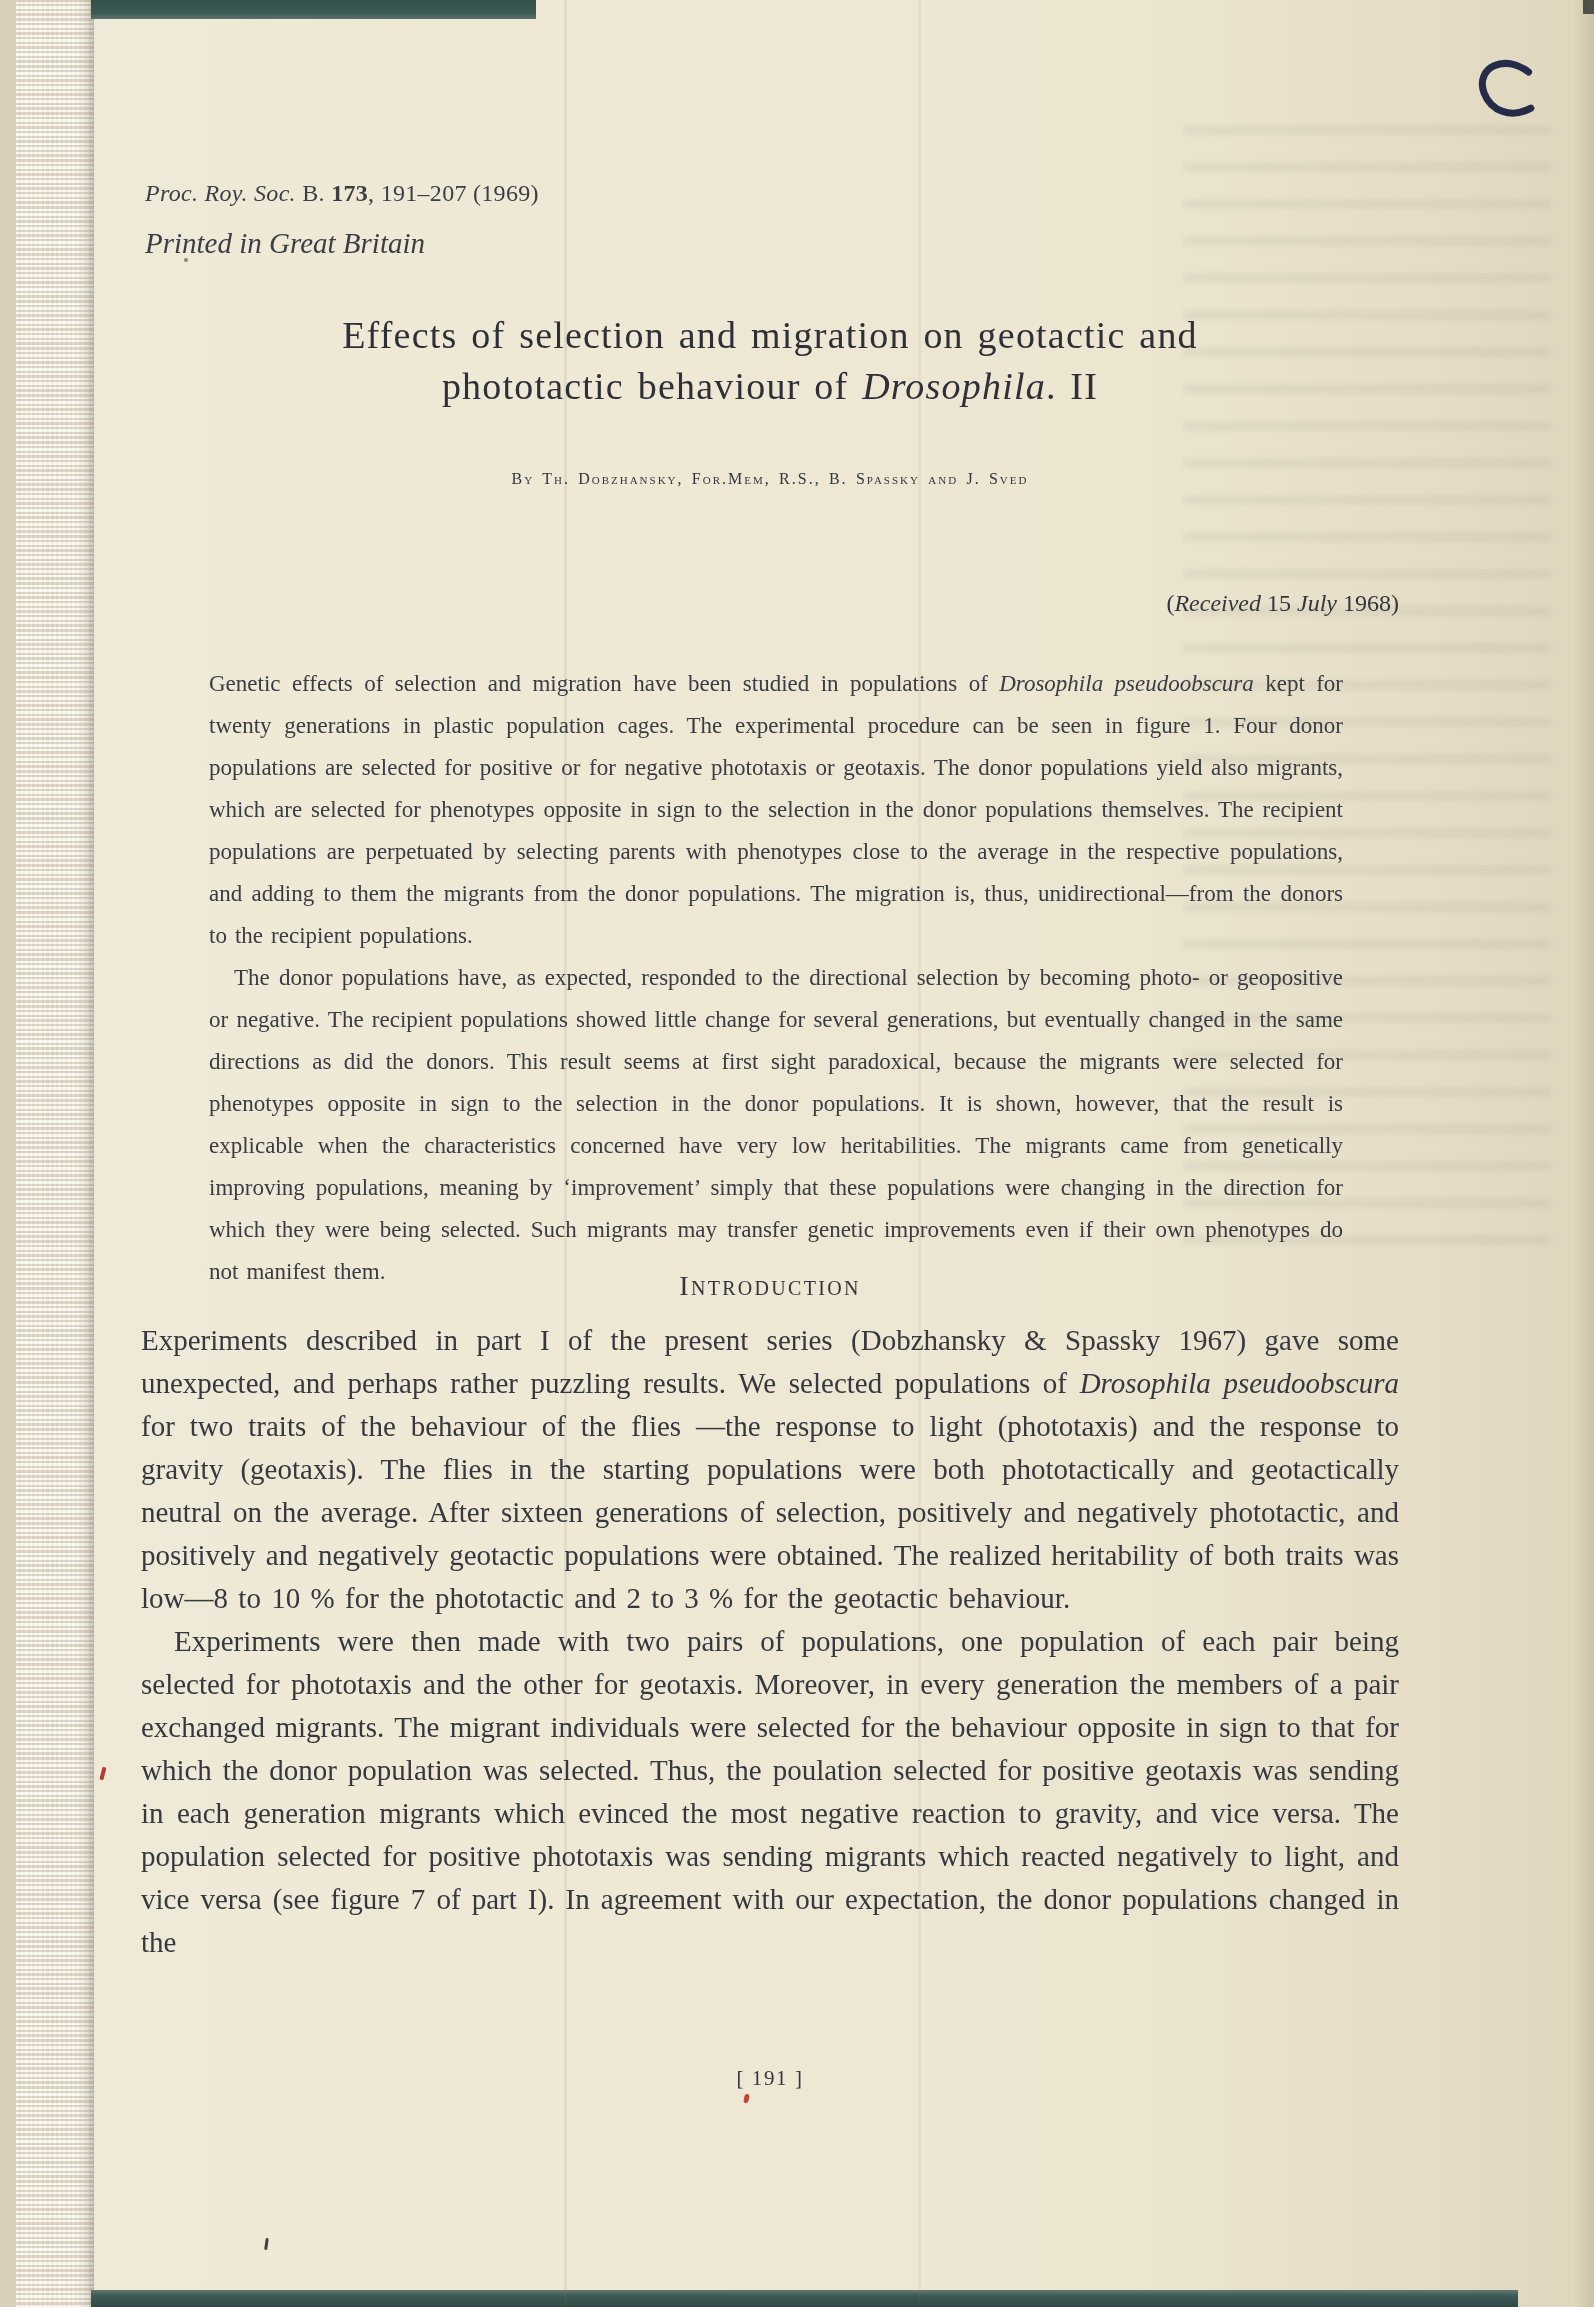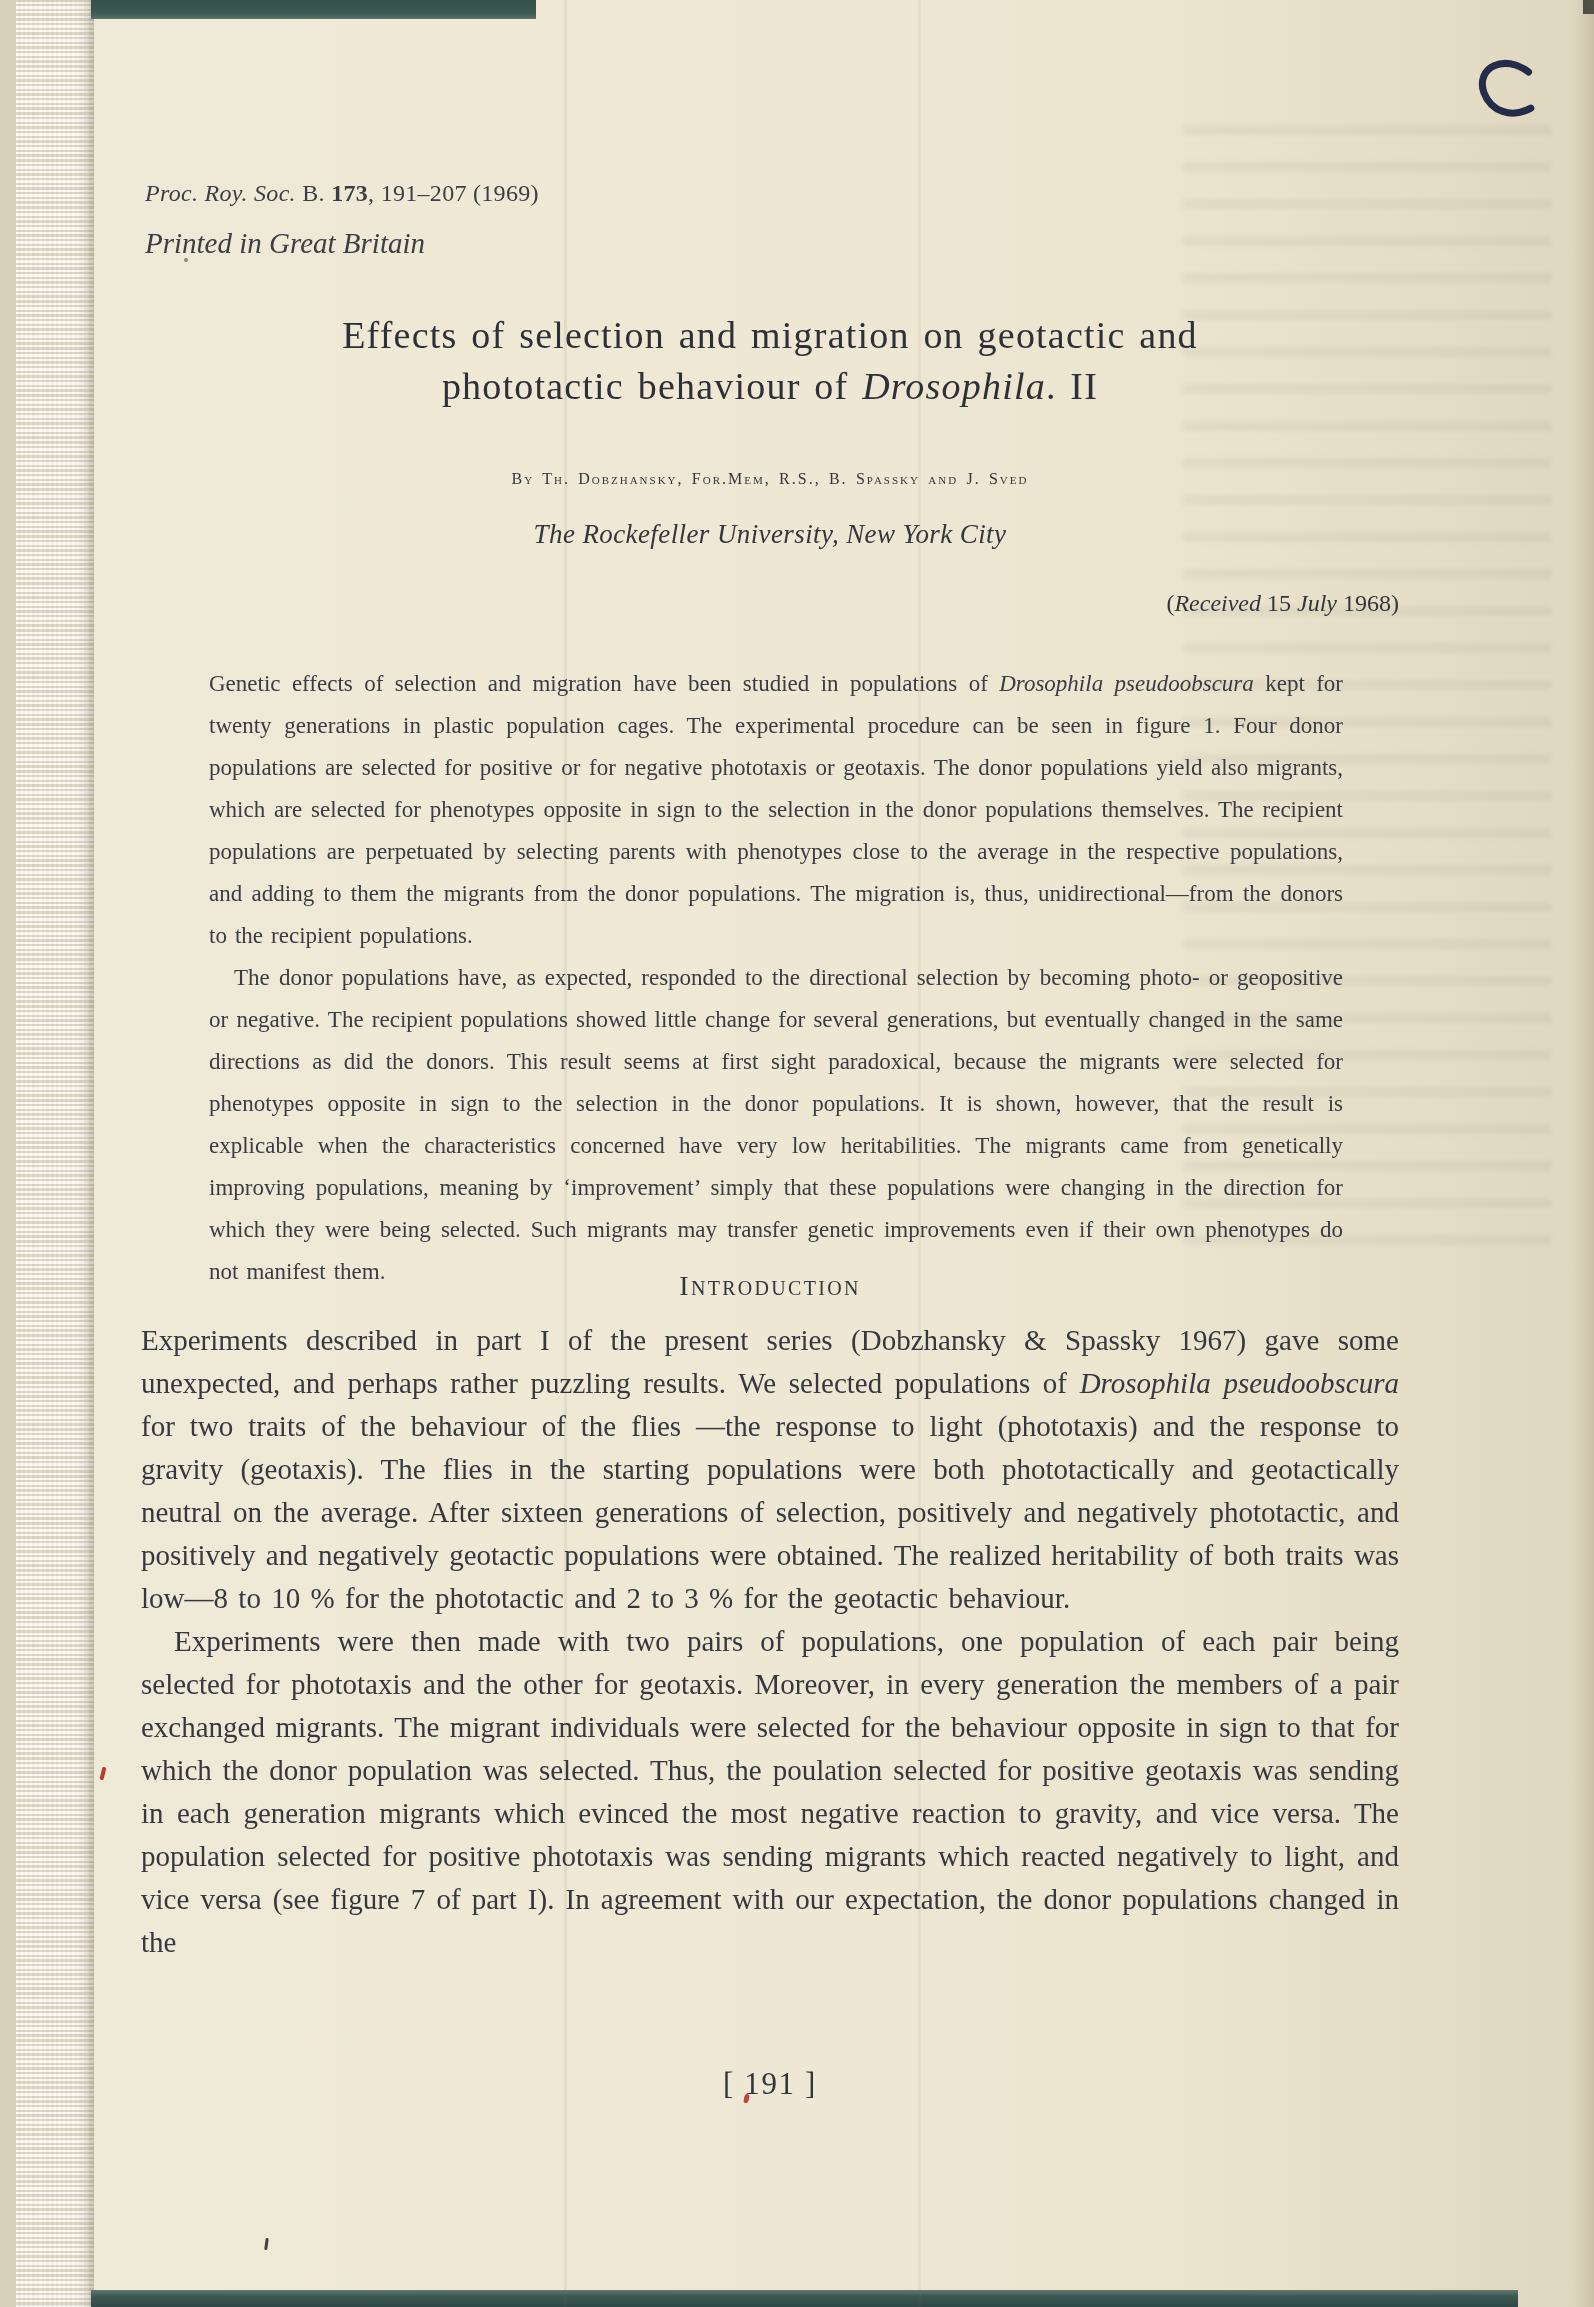--- a/index.html
+++ b/index.html
@@ -101,21 +101,21 @@
   .intro {
     left: 125px; top: 1319px; width: 1258px;
     font-size: 29px; line-height: 43px; text-align: justify;
     word-spacing: 3.1px; color: #37383f;
   }
   .intro p { margin: 0; }
   .intro p.indent { text-indent: 33px; }
 
   .footer-pagenum {
     left: 125px; top: 2066px; width: 1258px; text-align: center;
-    font-size: 31px; letter-spacing: 1.6px; color: #34353d;
+    font-size: 21px; letter-spacing: 1.6px; color: #34353d;
   }
 
   
   .speck { position: absolute; border-radius: 1.6px; }
   .speck-red-margin { left: 85px; top: 1767px; width: 3.9px; height: 12.5px; background: #b93a2e; transform: rotate(14deg); }
   .speck-red-footer { left: 728px; top: 2094px; width: 4.7px; height: 9.4px; background: #c14434; transform: rotate(12deg); border-radius: 50% 50% 60% 40%; }
   .speck-dark-bottom { left: 249px; top: 2238px; width: 3.1px; height: 11.7px; background: #3f4044; transform: rotate(8deg); }
   .speck-dot-upper { left: 168px; top: 258px; width: 3.9px; height: 3.9px; background: #8f887a; border-radius: 50%; }
 </style>
 </head>
@@ -142,21 +142,20 @@
 
   <div class="txt printed-in">Printed in Great Britain</div>
 
   <div class="txt title-block">
     <div>Effects of selection and migration on geotactic and</div>
     <div><span>phototactic behaviour of </span><span class="species">Drosophila</span><span>. II</span></div>
   </div>
 
   <div class="txt byline">By Th. Dobzhansky, For.Mem, R.S., B. Spassky and J. Sved</div>
 
-  <div class="txt affiliation">The Rockefeller University, New York City</div>
 
   <div class="txt received"><span>(</span><span class="it">Received</span><span> 15 </span><span class="it">July</span><span> 1968)</span></div>
 
   <div class="txt abstract">
     <p><span>Genetic effects of selection and migration have been studied in populations of </span><span class="species">Drosophila pseudoobscura</span><span> kept for twenty generations in plastic population cages. The experimental procedure can be seen in figure 1. Four donor populations are selected for positive or for negative phototaxis or geotaxis. The donor populations yield also migrants, which are selected for phenotypes opposite in sign to the selection in the donor populations themselves. The recipient populations are perpetuated by selecting parents with phenotypes close to the average in the respective populations, and adding to them the migrants from the donor populations. The migration is, thus, unidirectional—from the donors to the recipient populations.</span></p>
     <p class="indent">The donor populations have, as expected, responded to the directional selection by becoming photo- or geopositive or negative. The recipient populations showed little change for several generations, but eventually changed in the same directions as did the donors. This result seems at first sight paradoxical, because the migrants were selected for phenotypes opposite in sign to the selection in the donor populations. It is shown, however, that the result is explicable when the characteristics concerned have very low heritabilities. The migrants came from genetically improving populations, meaning by ‘improvement’ simply that these populations were changing in the direction for which they were being selected. Such migrants may transfer genetic improvements even if their own phenotypes do not manifest them.</p>
   </div>
 
   <div class="txt section-heading">Introduction</div>
 

